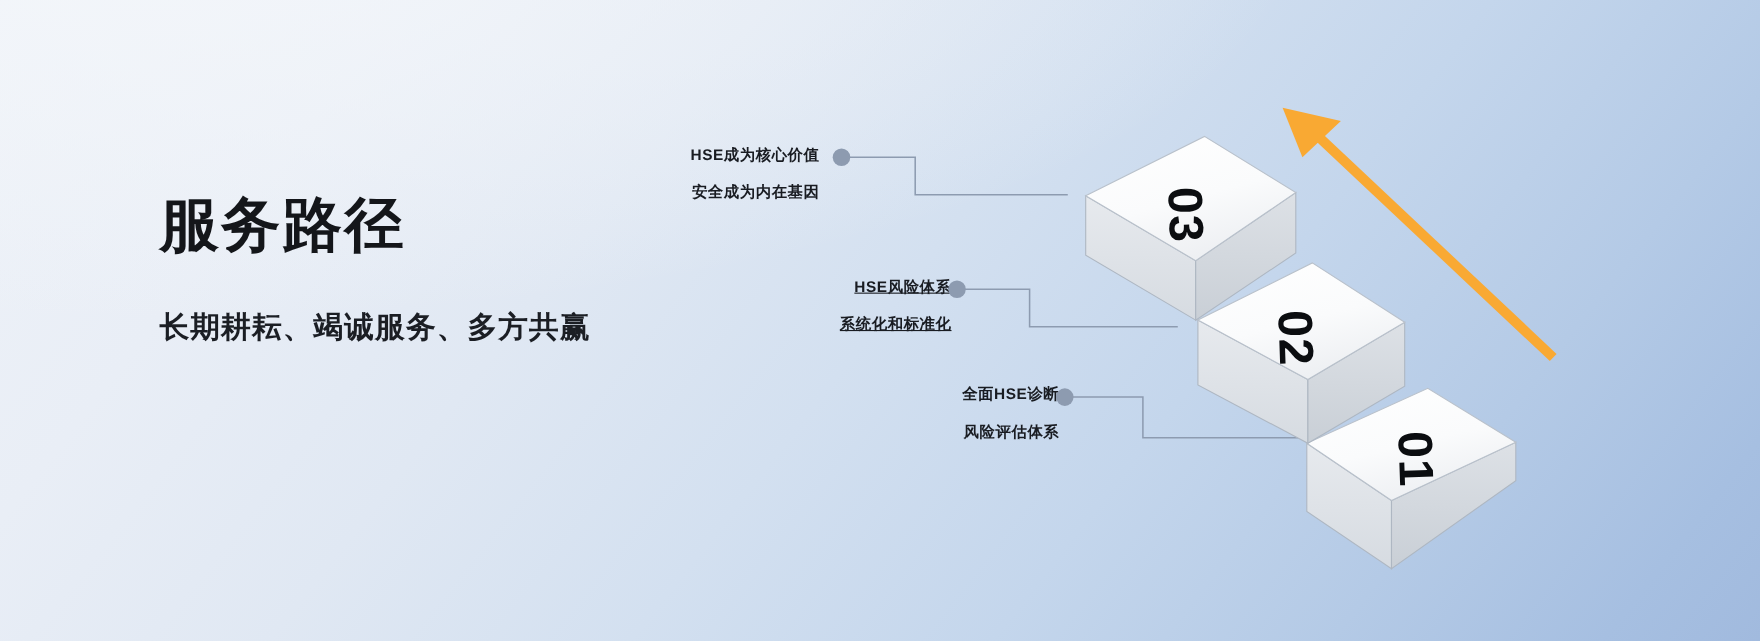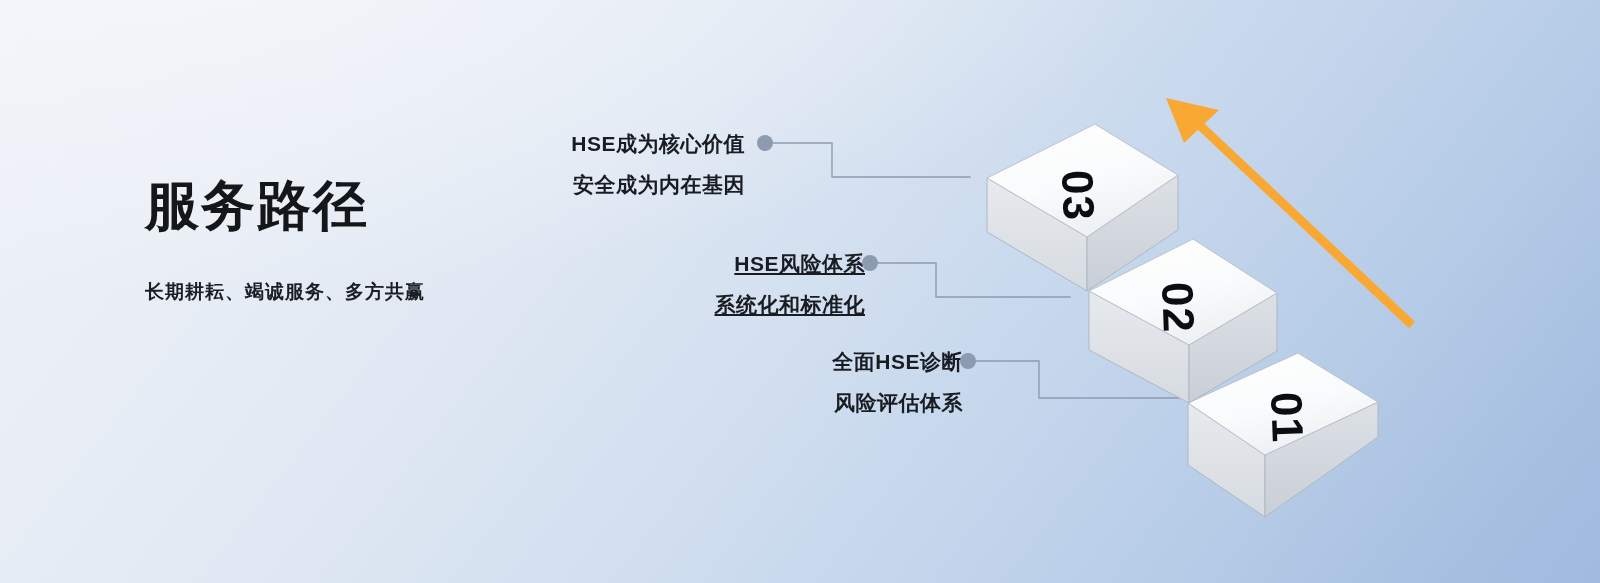--- a/index.html
+++ b/index.html
@@ -44,33 +44,33 @@
     margin: 0;
     font-size: 54px;
     line-height: 1.18;
     font-weight: bold;
     color: #14161a;
     letter-spacing: 2px;
   }
   .page-subtitle {
     margin: 0;
     padding-top: 42px;
-    font-size: 19px;
+    font-size: 27px;
     line-height: 1.3;
     font-weight: bold;
     color: #1b1e24;
     letter-spacing: 1px;
   }
 
   
   .callout {
     position: absolute;
     text-align: right;
     color: #191c22;
-    font-size: 21px;
+    font-size: 14px;
     font-weight: bold;
     line-height: 1.0;
     letter-spacing: 0.5px;
     white-space: nowrap;
   }
   .callout .line1 { display: block; }
   .callout .line2 { display: block; padding-top: 20px; }
 
   #callout-3 { left: 355px; top: 133px; width: 390px; }
   #callout-2 { left: 480px; top: 253px; width: 385px; text-decoration: underline; }

